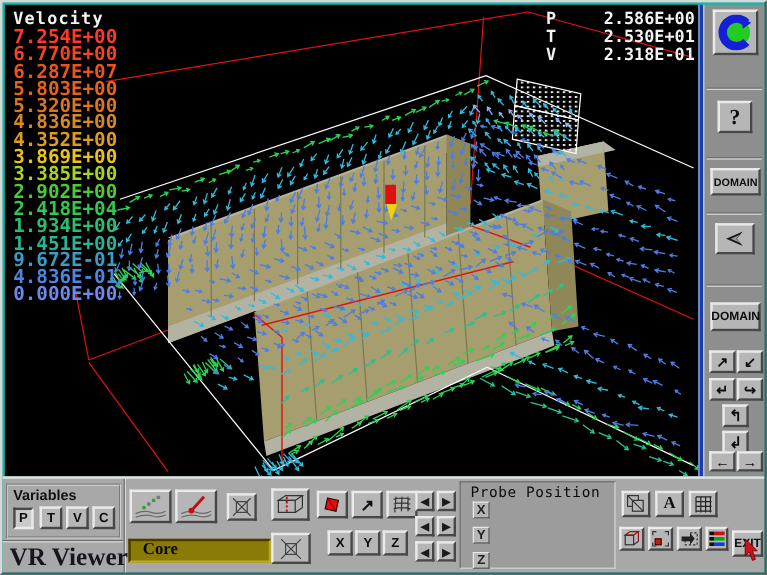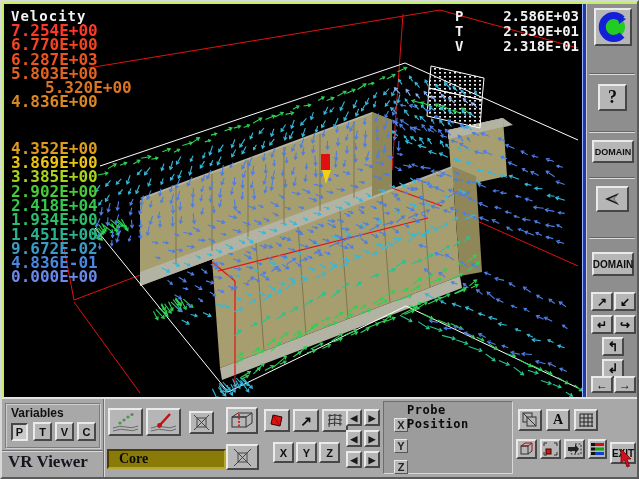--- a/index.html
+++ b/index.html
@@ -1,17 +1,17 @@
 <!DOCTYPE html>
 <html><head>
 <meta charset="utf-8">
 <style>
   html,body{margin:0;padding:0;background:#707070;}
   *{box-sizing:border-box;}
-  .app{position:relative;width:639px;height:479px;background:#bef264;overflow:hidden;
+  .app{position:relative;width:639px;height:479px;background:#14b8a6;overflow:hidden;
        font-family:"Liberation Sans",sans-serif;
        border-top:2px solid #d8d8d8;border-left:2px solid #d8d8d8;
        border-right:2px solid #5a5a5a;border-bottom:2px solid #5a5a5a;}
   .vp{position:absolute;left:2px;top:2px;width:578px;height:393px;background:#000;overflow:hidden;}
   .vline{position:absolute;left:580px;top:2px;width:4px;height:393px;background:#1c3aa8;border-left:1px solid #9cb0ff;}
   .sidebar{position:absolute;left:584px;top:2px;width:51px;height:393px;background:#8e8e8e;border-left:1px solid #cfcfcf;}
   .bottom{position:absolute;left:0px;top:395px;width:635px;height:80px;background:#a8a8a8;
           border-top:2px solid #e2e2e2;}
   .btn{position:absolute;background:#b6b6b6;border:2px solid;border-color:#eaeaea #474747 #474747 #eaeaea;
        display:flex;align-items:center;justify-content:center;color:#0d0d0d;font-weight:bold;cursor:default;}
@@ -123,56 +123,56 @@
     </svg>
 
     
     <div class="legend">
       <div class="ttl">Velocity</div>
 
         <div class="ent" style="color: rgb(255, 56, 40);">7.254E+00</div>
 
         <div class="ent" style="color: rgb(244, 68, 32);">6.770E+00</div>
 
-        <div class="ent" style="color: rgb(238, 83, 30);">6.287E+03</div>
+        <div class="ent" style="color: rgb(238, 83, 30);">6.287E+07</div>
 
         <div class="ent" style="color: rgb(228, 99, 30);">5.803E+00</div>
 
-        <div class="ent" style="color: rgb(220, 116, 32); margin-left: 34px;">5.320E+00</div>
+        <div class="ent" style="color: rgb(220, 116, 32);">5.320E+00</div>
 
         <div class="ent" style="color: rgb(217, 135, 33);">4.836E+00</div>
 
-        <div class="ent" style="color: rgb(224, 156, 29); margin-top: 32px;">4.352E+00</div>
+        <div class="ent" style="color: rgb(224, 156, 29);">4.352E+00</div>
 
         <div class="ent" style="color: rgb(236, 196, 20);">3.869E+00</div>
 
         <div class="ent" style="color: rgb(170, 212, 28);">3.385E+00</div>
 
         <div class="ent" style="color: rgb(73, 204, 56);">2.902E+00</div>
 
         <div class="ent" style="color: rgb(52, 199, 78);">2.418E+04</div>
 
         <div class="ent" style="color: rgb(44, 189, 110);">1.934E+00</div>
 
         <div class="ent" style="color: rgb(42, 178, 145);">1.451E+00</div>
 
-        <div class="ent" style="color: rgb(59, 156, 200);">9.672E-02</div>
+        <div class="ent" style="color: rgb(59, 156, 200);">9.672E-01</div>
 
         <div class="ent" style="color: rgb(75, 135, 224);">4.836E-01</div>
 
         <div class="ent" style="color: rgb(108, 137, 236);">0.000E+00</div>
 
     </div>
 
     
     <div class="readout">
 
         <div class="rr">
           <span>P</span>
-          <span class="rv">2.586E+03</span>
+          <span class="rv">2.586E+00</span>
         </div>
 
         <div class="rr">
           <span>T</span>
           <span class="rv">2.530E+01</span>
         </div>
 
         <div class="rr">
           <span>V</span>
           <span class="rv">2.318E-01</span>
@@ -249,21 +249,21 @@
         </div>
       <div class="btn" style="left:48px;top:17px;width:19px;height:19px;font-size:11px;">
           <span>V</span>
         </div>
       <div class="btn" style="left:70px;top:17px;width:19px;height:19px;font-size:11px;">
           <span>C</span>
         </div>
     </div>
     <div style="position:absolute;left:0;top:51px;width:101px;height:2px;border-top:1px solid #6e6e6e;border-bottom:1px solid #d9d9d9;"></div>
     <div style="position:absolute;left:101px;top:0;width:2px;height:80px;border-left:1px solid #6e6e6e;border-right:1px solid #d9d9d9;"></div>
-    <div style="position:absolute;left:6px;top:53px;font-family:'Liberation Serif',serif;font-weight:bold;font-size:17px;color:#15151f;">VR Viewer</div>
+    <div style="position:absolute;left:6px;top:53px;font-family:'Liberation Serif',serif;font-weight:bold;font-size:21px;color:#15151f;">VR Viewer</div>
 
     <div class="olive" style="position:absolute;left:105px;top:50px;width:119px;height:20px;font-family:'Liberation Serif',serif;font-size:14px;color:#0a0a0a;padding-left:10px;display:flex;align-items:center;">
         <span>Core</span>
       </div>
 
     <div class="btn" style="left:106px;top:9px;width:35px;height:28px;">
       <svg width="27" height="20" viewBox="0 0 27 20">
         <path d="M1 16 Q 8 13 14 15 T 26 14" stroke="#6a6a6a" fill="none"></path>
         <path d="M1 19 Q 9 16 15 18 T 26 17" stroke="#6a6a6a" fill="none"></path>
         <circle cx="8" cy="11" r="1.6" fill="#3aa03a"></circle>
@@ -343,21 +343,21 @@
         <span>▶</span>
       </div>
     <div class="btn stepbtn" style="left:344px;top:52px;width:16px;height:17px;">
         <span>◀</span>
       </div>
     <div class="btn stepbtn" style="left:362px;top:52px;width:16px;height:17px;">
         <span>▶</span>
       </div>
 
     <div style="position:absolute;left:381px;top:2px;width:130px;height:73px;background:#9c9c9c;border:1px solid #6d6d6d;border-right-color:#d8d8d8;border-bottom-color:#d8d8d8;">
-      <div style="position:absolute;left:23px;top:1px;font-family:'DejaVu Sans Mono',monospace;font-weight:bold;font-size:12px;color:#0c0c0c;letter-spacing:0.5px;">Probe Position</div>
+      <div style="position:absolute;left:8px;top:1px;font-family:'DejaVu Sans Mono',monospace;font-weight:normal;font-size:12px;color:#0c0c0c;letter-spacing:0.5px;">Probe Position</div>
       <div class="chip" style="left:10px;top:16px;width:14px;height:14px;">
           <span>X</span>
         </div>
       <div class="chip" style="left:10px;top:37px;width:14px;height:14px;">
           <span>Y</span>
         </div>
       <div class="chip" style="left:10px;top:58px;width:14px;height:14px;">
           <span>Z</span>
         </div>
     </div>

